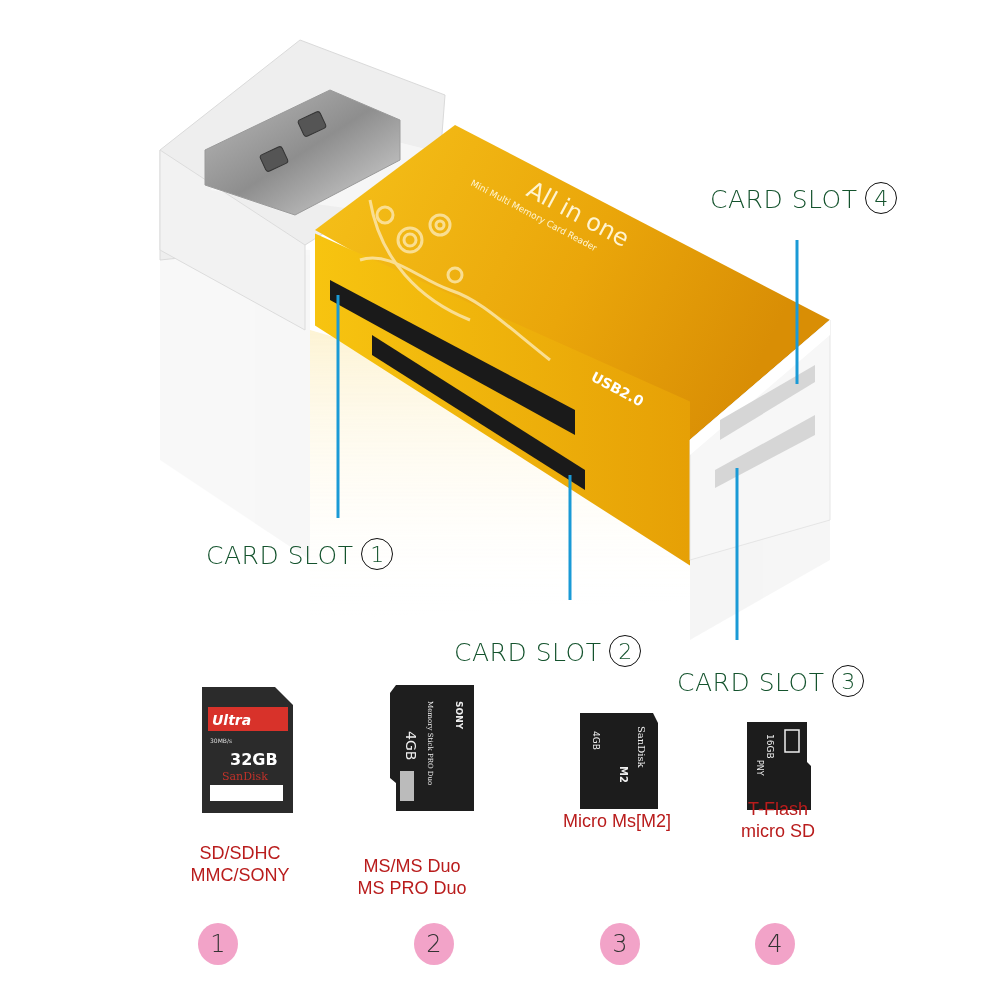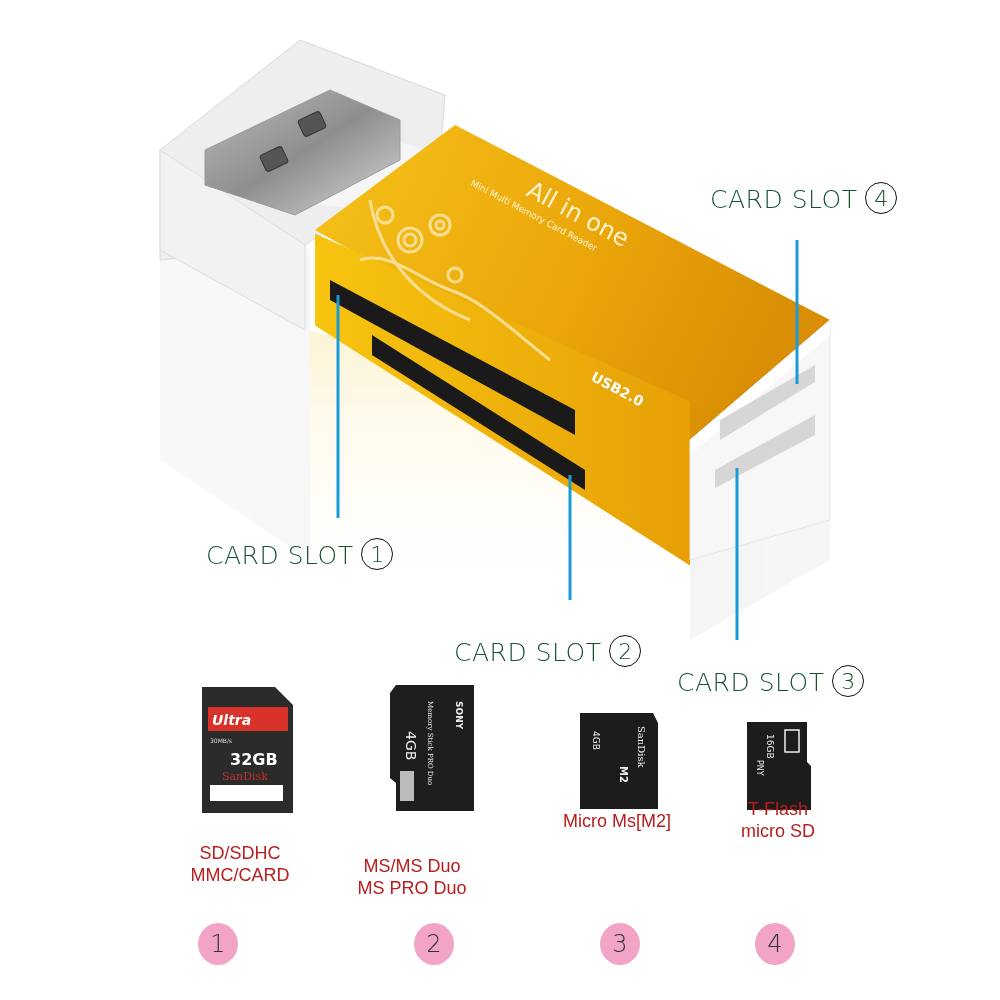--- a/index.html
+++ b/index.html
@@ -133,21 +133,21 @@
 
 <svg class="card-fig" style="left:745px; top:720px;" width="68" height="92" viewBox="0 0 68 92">
   <polygon points="2,2 62,2 62,42 66,46 66,90 2,90" fill="#1c1c1c"></polygon>
   <text x="22" y="14" font-family="DejaVu Sans, sans-serif" font-size="9" fill="#eee" transform="rotate(90 22 14)">16GB</text>
   <text x="12" y="40" font-family="DejaVu Sans, sans-serif" font-size="8" fill="#eee" transform="rotate(90 12 40)">PNY</text>
   <rect x="40" y="10" width="14" height="22" fill="none" stroke="#eee" stroke-width="1.5"></rect>
 </svg>
 
 <div class="card-caption" style="left:150px; top:842px;">
   <div>SD/SDHC</div>
-  <div>MMC/CARD</div>
+  <div>MMC/SONY</div>
 </div>
 <div class="card-caption" style="left:322px; top:855px;">
   <div>MS/MS Duo</div>
   <div>MS PRO Duo</div>
 </div>
 <div class="card-caption" style="left:527px; top:810px;">
   <div>Micro Ms[M2]</div>
 </div>
 <div class="card-caption" style="left:688px; top:798px;">
   <div>T-Flash</div>

